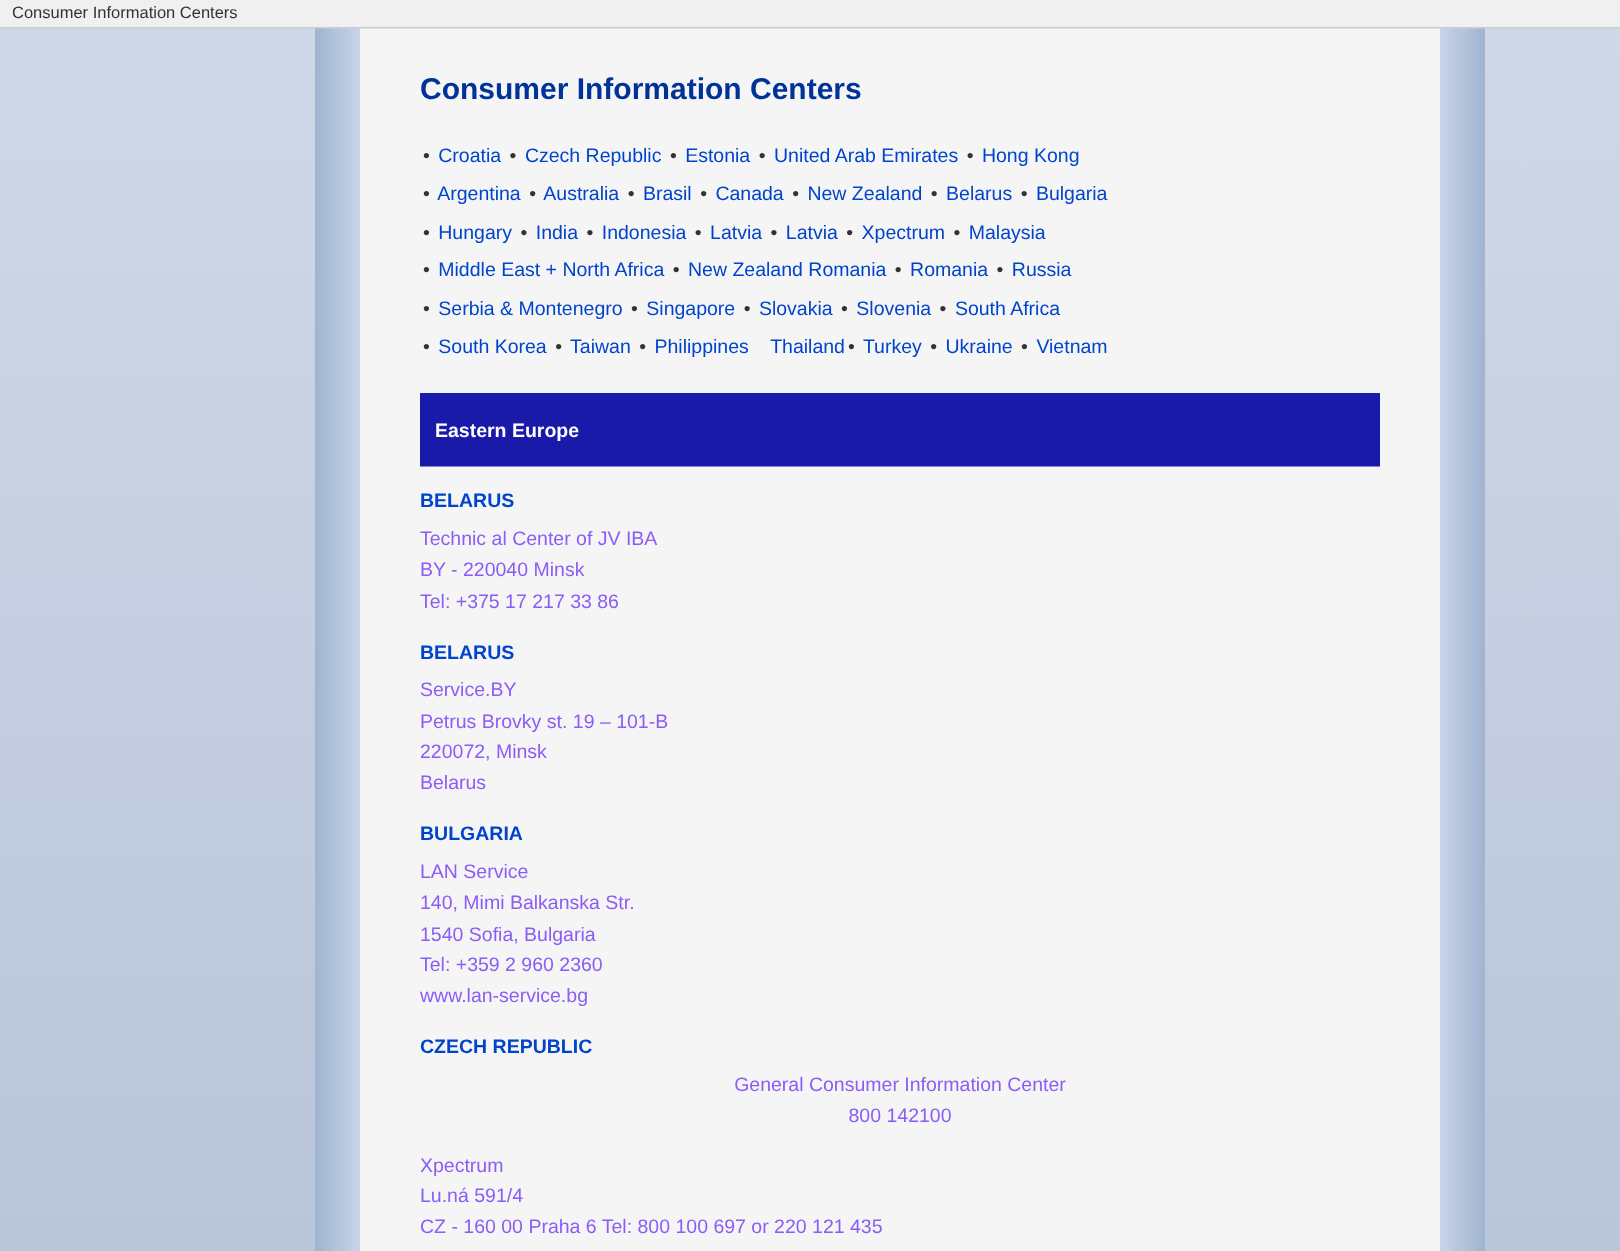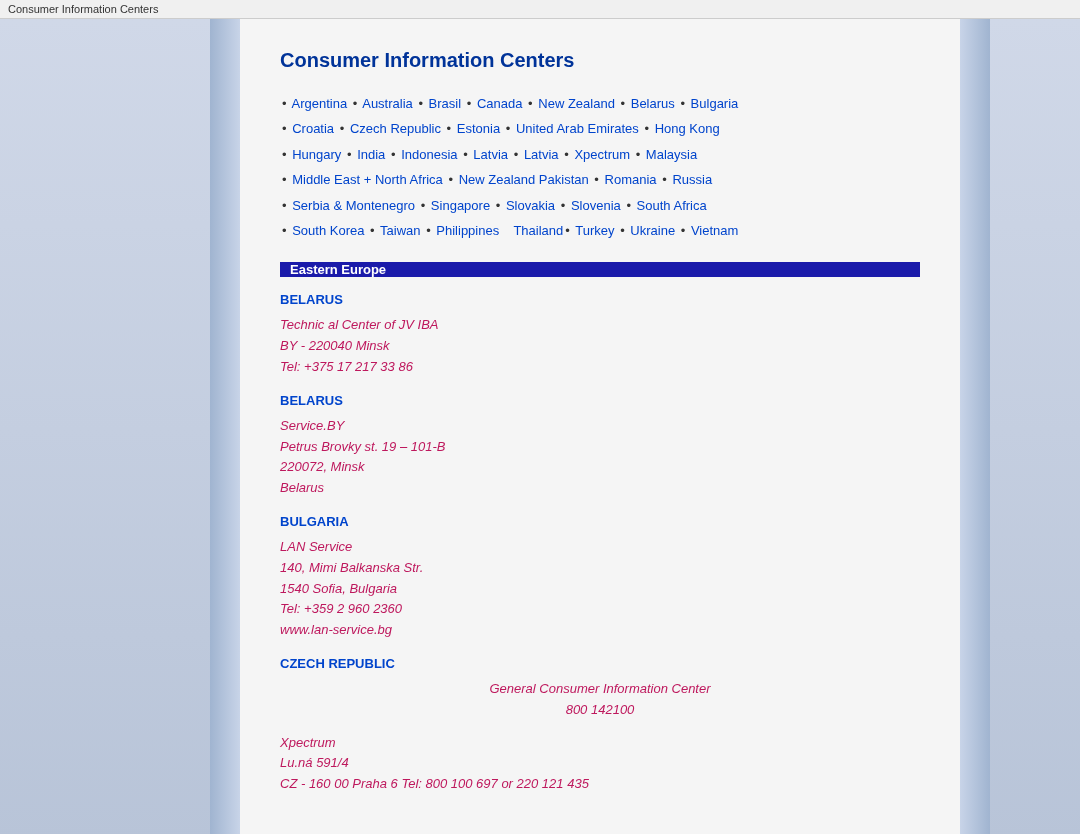--- a/index.html
+++ b/index.html
@@ -84,41 +84,40 @@
     }
 
     .bullet {
       color: #333;
       margin: 0 2px;
     }
 
     .section-header {
       background-color: #1a1aaa;
       color: #ffffff;
-      padding: 0 10px;
+      padding: 17px 10px;
       font-size: 13px;
       font-weight: bold;
       margin-bottom: 15px;
       margin-top: 10px;
     }
 
     .country-label {
       color: #0044cc;
       font-size: 13px;
       font-weight: bold;
       margin-top: 15px;
       margin-bottom: 8px;
     }
 
     .address-block {
       font-size: 13px;
       line-height: 1.6;
-      color: #be185d;
+      color: #8b5cf6;
       margin-bottom: 5px;
-      font-style: italic;
     }
 
     .address-block p {
       margin: 0;
     }
   </style>
 </head>
 <body>
 
 <div class="browser-bar">
@@ -130,67 +129,67 @@
     <div class="left-sidebar-inner"></div>
   </div>
 
   <div class="main-content">
 
     <h1 class="page-title">Consumer Information Centers</h1>
 
     <div class="nav-links">
       <p>
         <span class="bullet">•</span>
+        <a href="#">Croatia</a>
+        <span class="bullet">•</span>
+        <a href="#">Czech Republic</a>
+        <span class="bullet">•</span>
+        <a href="#">Estonia</a>
+        <span class="bullet">•</span>
+        <a href="#">United Arab Emirates</a>
+        <span class="bullet">•</span>
+        <a href="#">Hong Kong</a>
+      </p>
+      <p>
+        <span class="bullet">•</span>
         <a href="#">Argentina</a>
         <span class="bullet">•</span>
         <a href="#">Australia</a>
         <span class="bullet">•</span>
         <a href="#">Brasil</a>
         <span class="bullet">•</span>
         <a href="#">Canada</a>
         <span class="bullet">•</span>
         <a href="#">New Zealand</a>
         <span class="bullet">•</span>
         <a href="#">Belarus</a>
         <span class="bullet">•</span>
         <a href="#">Bulgaria</a>
       </p>
       <p>
         <span class="bullet">•</span>
-        <a href="#">Croatia</a>
-        <span class="bullet">•</span>
-        <a href="#">Czech Republic</a>
-        <span class="bullet">•</span>
-        <a href="#">Estonia</a>
-        <span class="bullet">•</span>
-        <a href="#">United Arab Emirates</a>
-        <span class="bullet">•</span>
-        <a href="#">Hong Kong</a>
-      </p>
-      <p>
-        <span class="bullet">•</span>
         <a href="#">Hungary</a>
         <span class="bullet">•</span>
         <a href="#">India</a>
         <span class="bullet">•</span>
         <a href="#">Indonesia</a>
         <span class="bullet">•</span>
         <a href="#">Latvia</a>
         <span class="bullet">•</span>
         <a href="#">Latvia</a>
         <span class="bullet">•</span>
         <a href="#">Xpectrum</a>
         <span class="bullet">•</span>
         <a href="#">Malaysia</a>
       </p>
       <p>
         <span class="bullet">•</span>
         <a href="#">Middle East + North Africa</a>
         <span class="bullet">•</span>
-        <a href="#">New Zealand Pakistan</a>
+        <a href="#">New Zealand Romania</a>
         <span class="bullet">•</span>
         <a href="#">Romania</a>
         <span class="bullet">•</span>
         <a href="#">Russia</a>
       </p>
       <p>
         <span class="bullet">•</span>
         <a href="#">Serbia &amp; Montenegro</a>
         <span class="bullet">•</span>
         <a href="#">Singapore</a>

